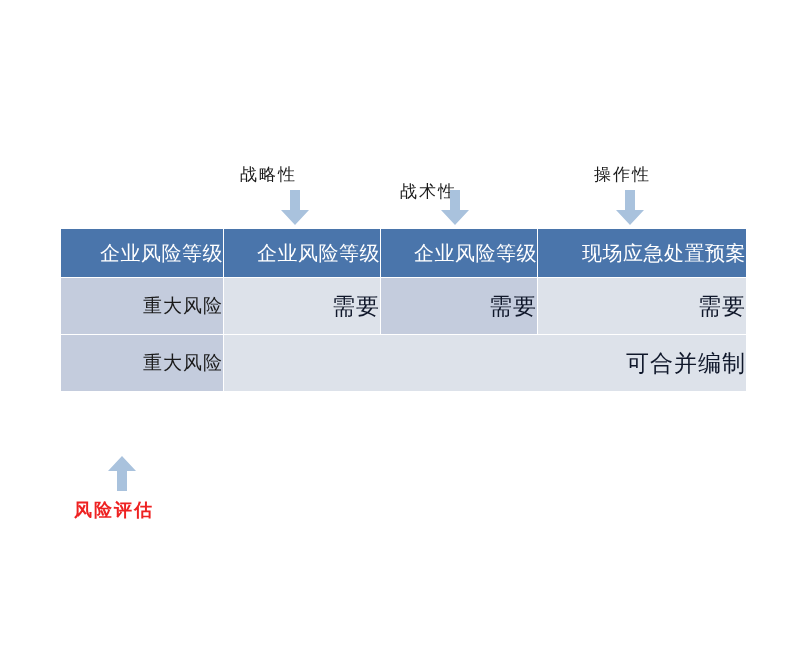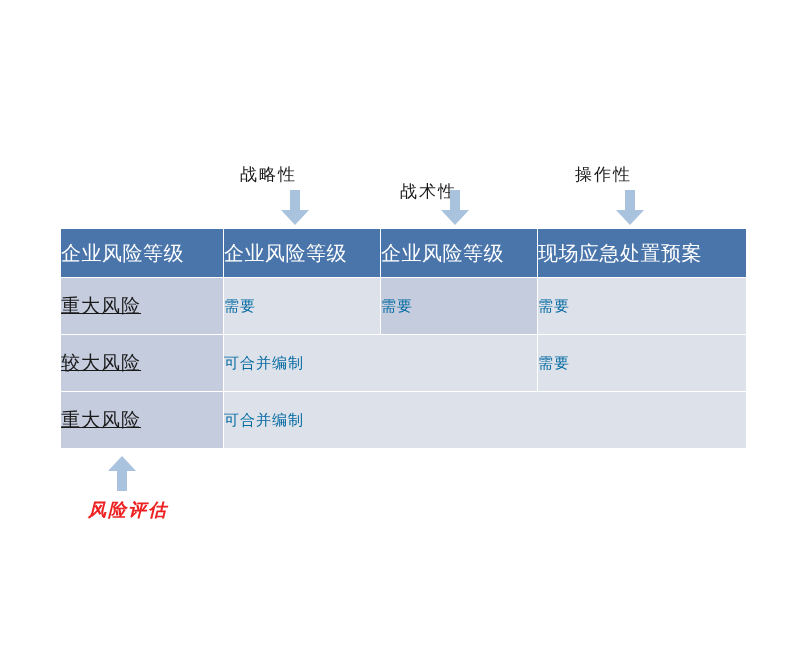--- a/index.html
+++ b/index.html
@@ -62,47 +62,46 @@
     top: 228px;
     width: 682px;
     border-collapse: separate;
     border-spacing: 1px;
     background: #ffffff;
     table-layout: fixed;
   }
   #risk-table td {
     padding: 0;
     margin: 5px;
-    text-align: left;
+    text-align: right;
     vertical-align: middle;
     font-family: "DejaVu Sans", "Liberation Sans", sans-serif;
   }
 
   .th-cell {
     background: #4a75ab;
     color: #ffffff;
     font-size: 20px;
     height: 48px;
     letter-spacing: 0.5px;
     font-weight: normal;
   }
 
   .row-head {
     background: #c4ccdd;
     color: #1a1a1a;
     font-size: 19px;
     height: 56px;
     letter-spacing: 1px;
-    text-decoration: underline;
   }
 
   .data-cell {
     background: #dde2ea;
-    color: #0369a1;
-    font-size: 15px;
+    color: #0f172a;
+    font-size: 23px;
     height: 56px;
     letter-spacing: 1px;
   }
 
   .data-cell.highlight {
     background: #c4ccdd;
   }
 
   .col-w1 { width: 162px; }
   .col-w2 { width: 156px; }
@@ -121,21 +120,21 @@
     </svg>
   </div>
 
   <div class="anno-label" style="left:400px; top:180px; width:110px;">战术性</div>
   <div class="arrow-down" style="left:440px; top:190px;">
     <svg viewBox="0 0 30 36" xmlns="http://www.w3.org/2000/svg">
       <polygon points="10,0 20,0 20,20 29,20 15,35 1,20 10,20" fill="#a9c2dd"></polygon>
     </svg>
   </div>
 
-  <div class="anno-label" style="left:575px; top:163px; width:110px;">操作性</div>
+  <div class="anno-label" style="left:594px; top:163px; width:110px;">操作性</div>
   <div class="arrow-down" style="left:615px; top:190px;">
     <svg viewBox="0 0 30 36" xmlns="http://www.w3.org/2000/svg">
       <polygon points="10,0 20,0 20,20 29,20 15,35 1,20 10,20" fill="#a9c2dd"></polygon>
     </svg>
   </div>
 
   <table id="risk-table">
     <colgroup>
       <col class="col-w1">
         <col class="col-w2">
@@ -150,33 +149,28 @@
         <td class="th-cell">现场应急处置预案</td>
       </tr>
 
       <tr>
         <td class="row-head">重大风险</td>
         <td class="data-cell">需要</td>
         <td class="data-cell highlight">需要</td>
         <td class="data-cell">需要</td>
       </tr>
 
-      <tr>
-        <td class="row-head">较大风险</td>
-        <td class="data-cell" colspan="2">可合并编制</td>
-        <td class="data-cell">需要</td>
-      </tr>
 
       <tr>
         <td class="row-head">重大风险</td>
         <td class="data-cell" colspan="3">可合并编制</td>
       </tr>
     </tbody>
   </table>
 
   <div class="arrow-up" style="left:107px; top:455px;">
     <svg viewBox="0 0 30 36" xmlns="http://www.w3.org/2000/svg">
       <polygon points="15,1 29,16 20,16 20,36 10,36 10,16 1,16" fill="#a9c2dd"></polygon>
     </svg>
   </div>
-  <div class="anno-label-red" style="left:88px; top:498px;font-style:italic;">风险评估</div>
+  <div class="anno-label-red" style="left:74px; top:498px;">风险评估</div>
 
 </div>
 
 </body></html>

